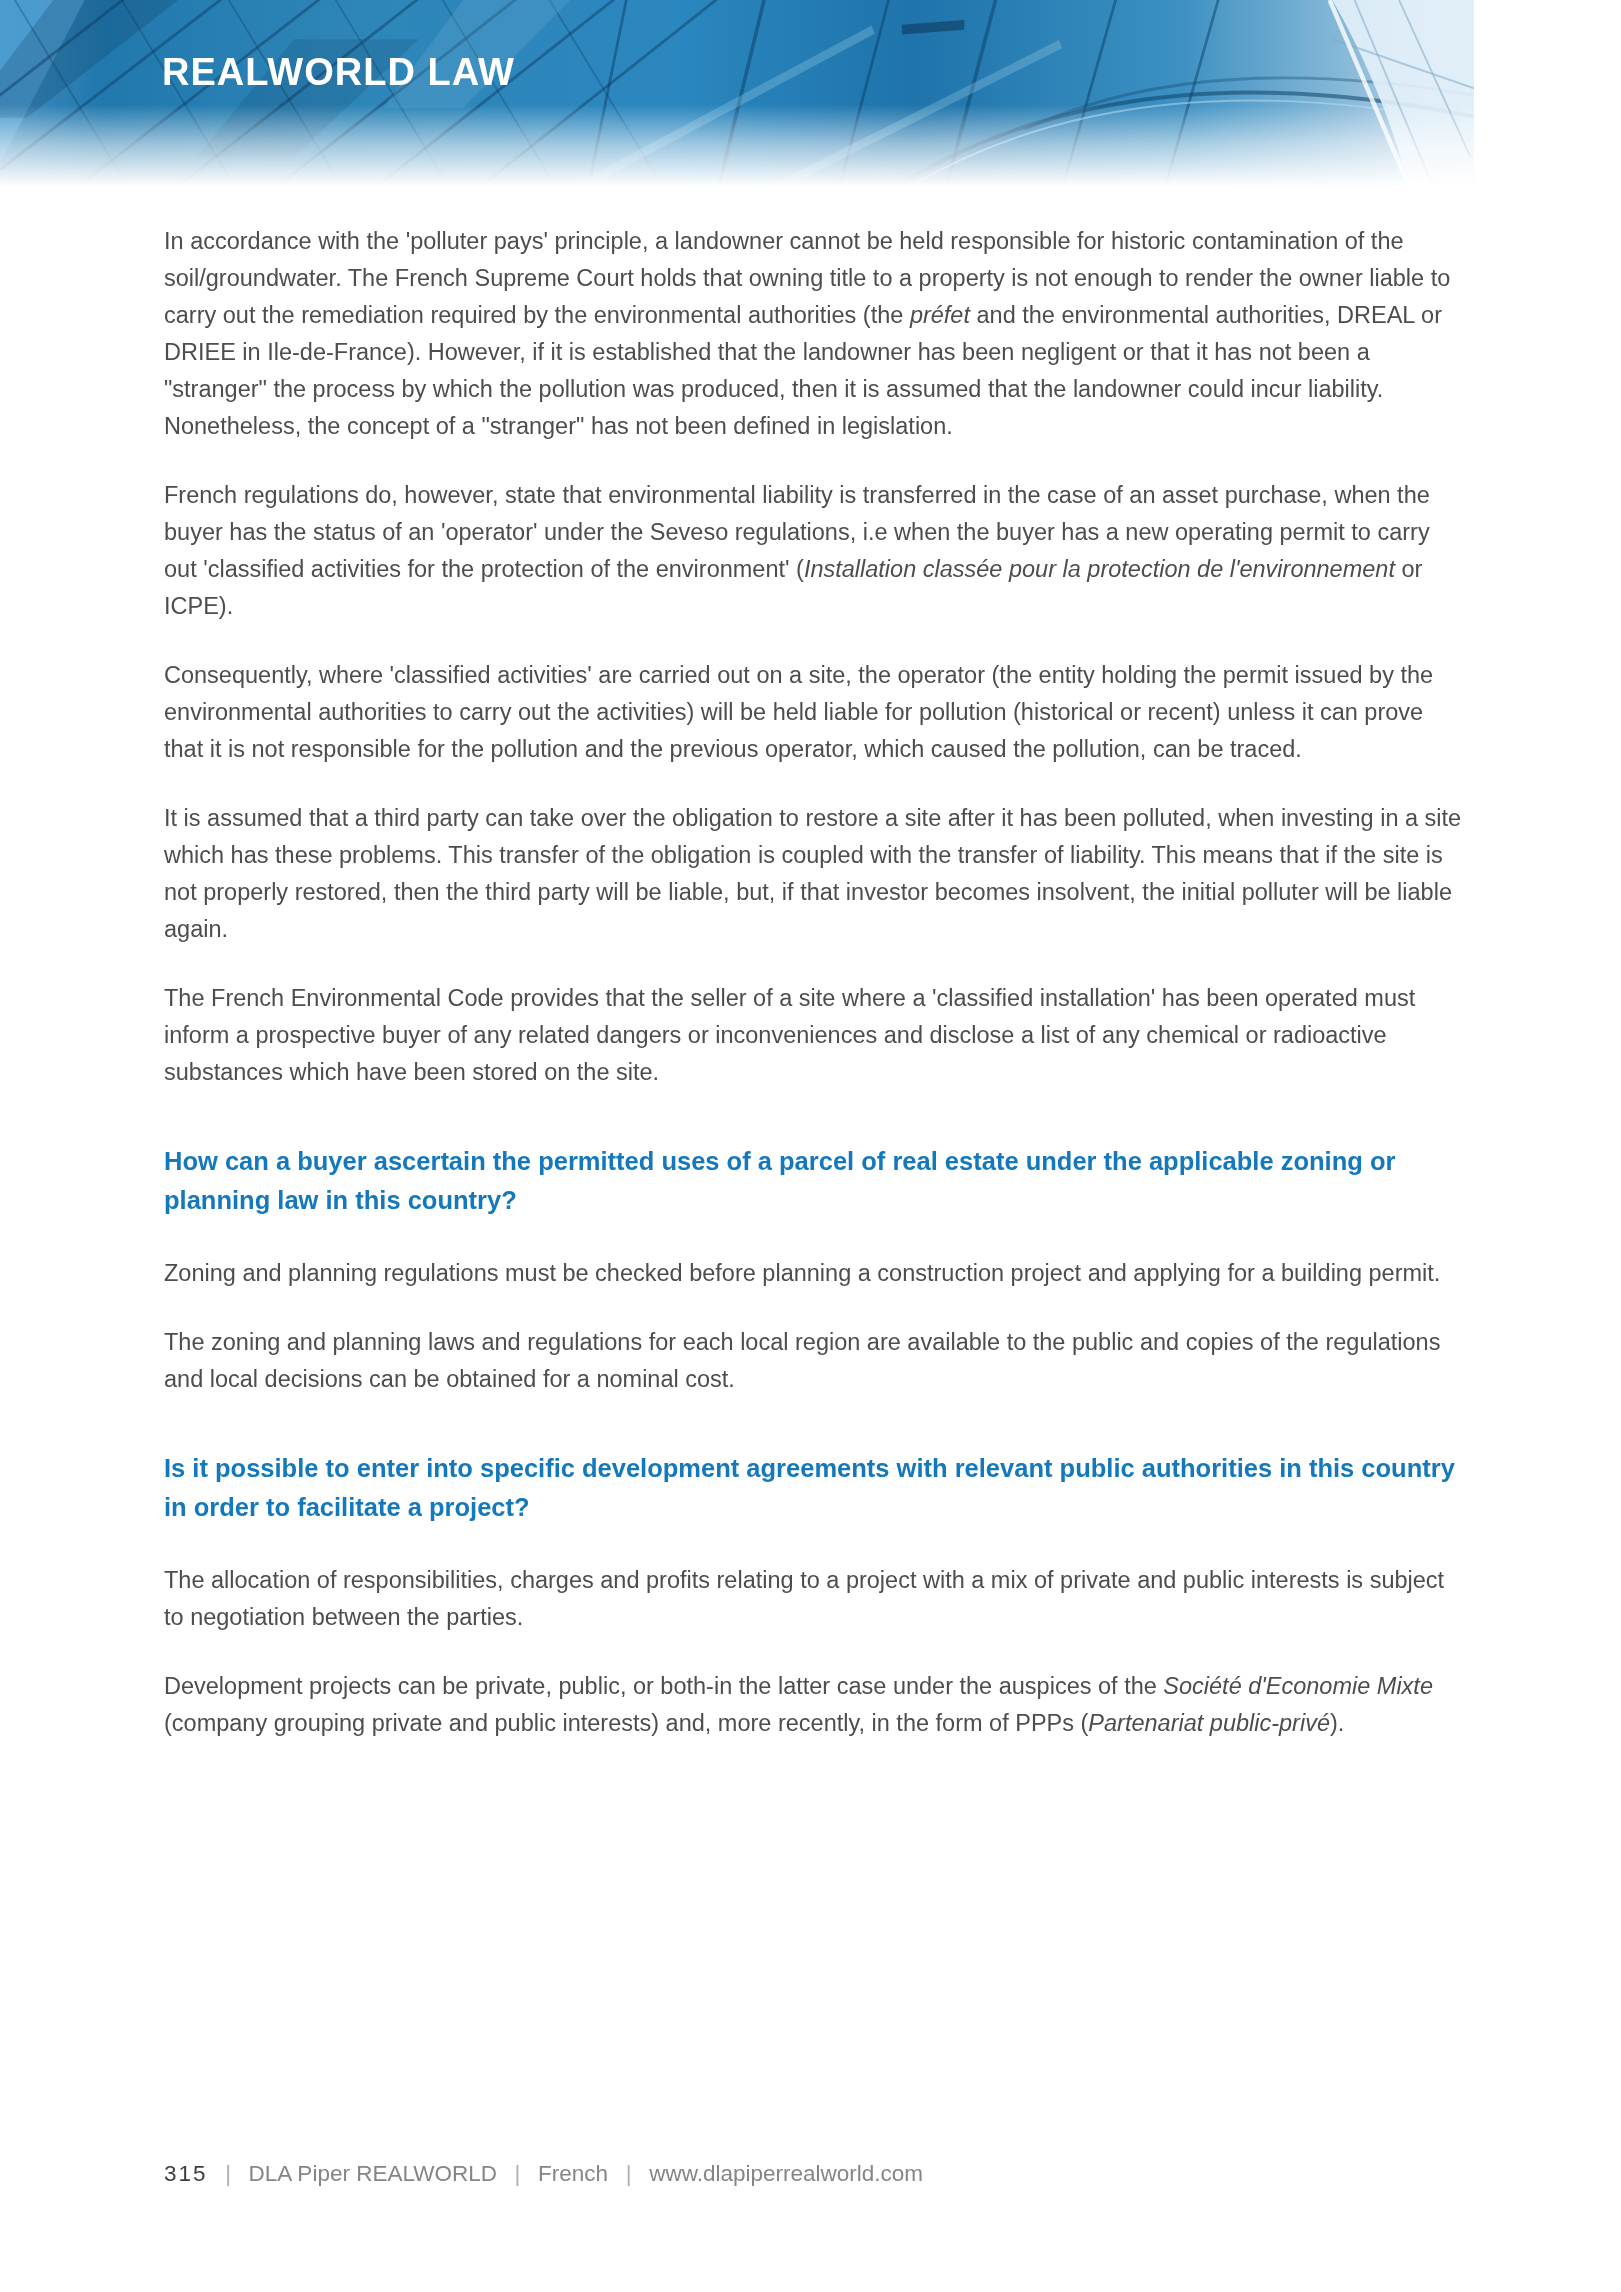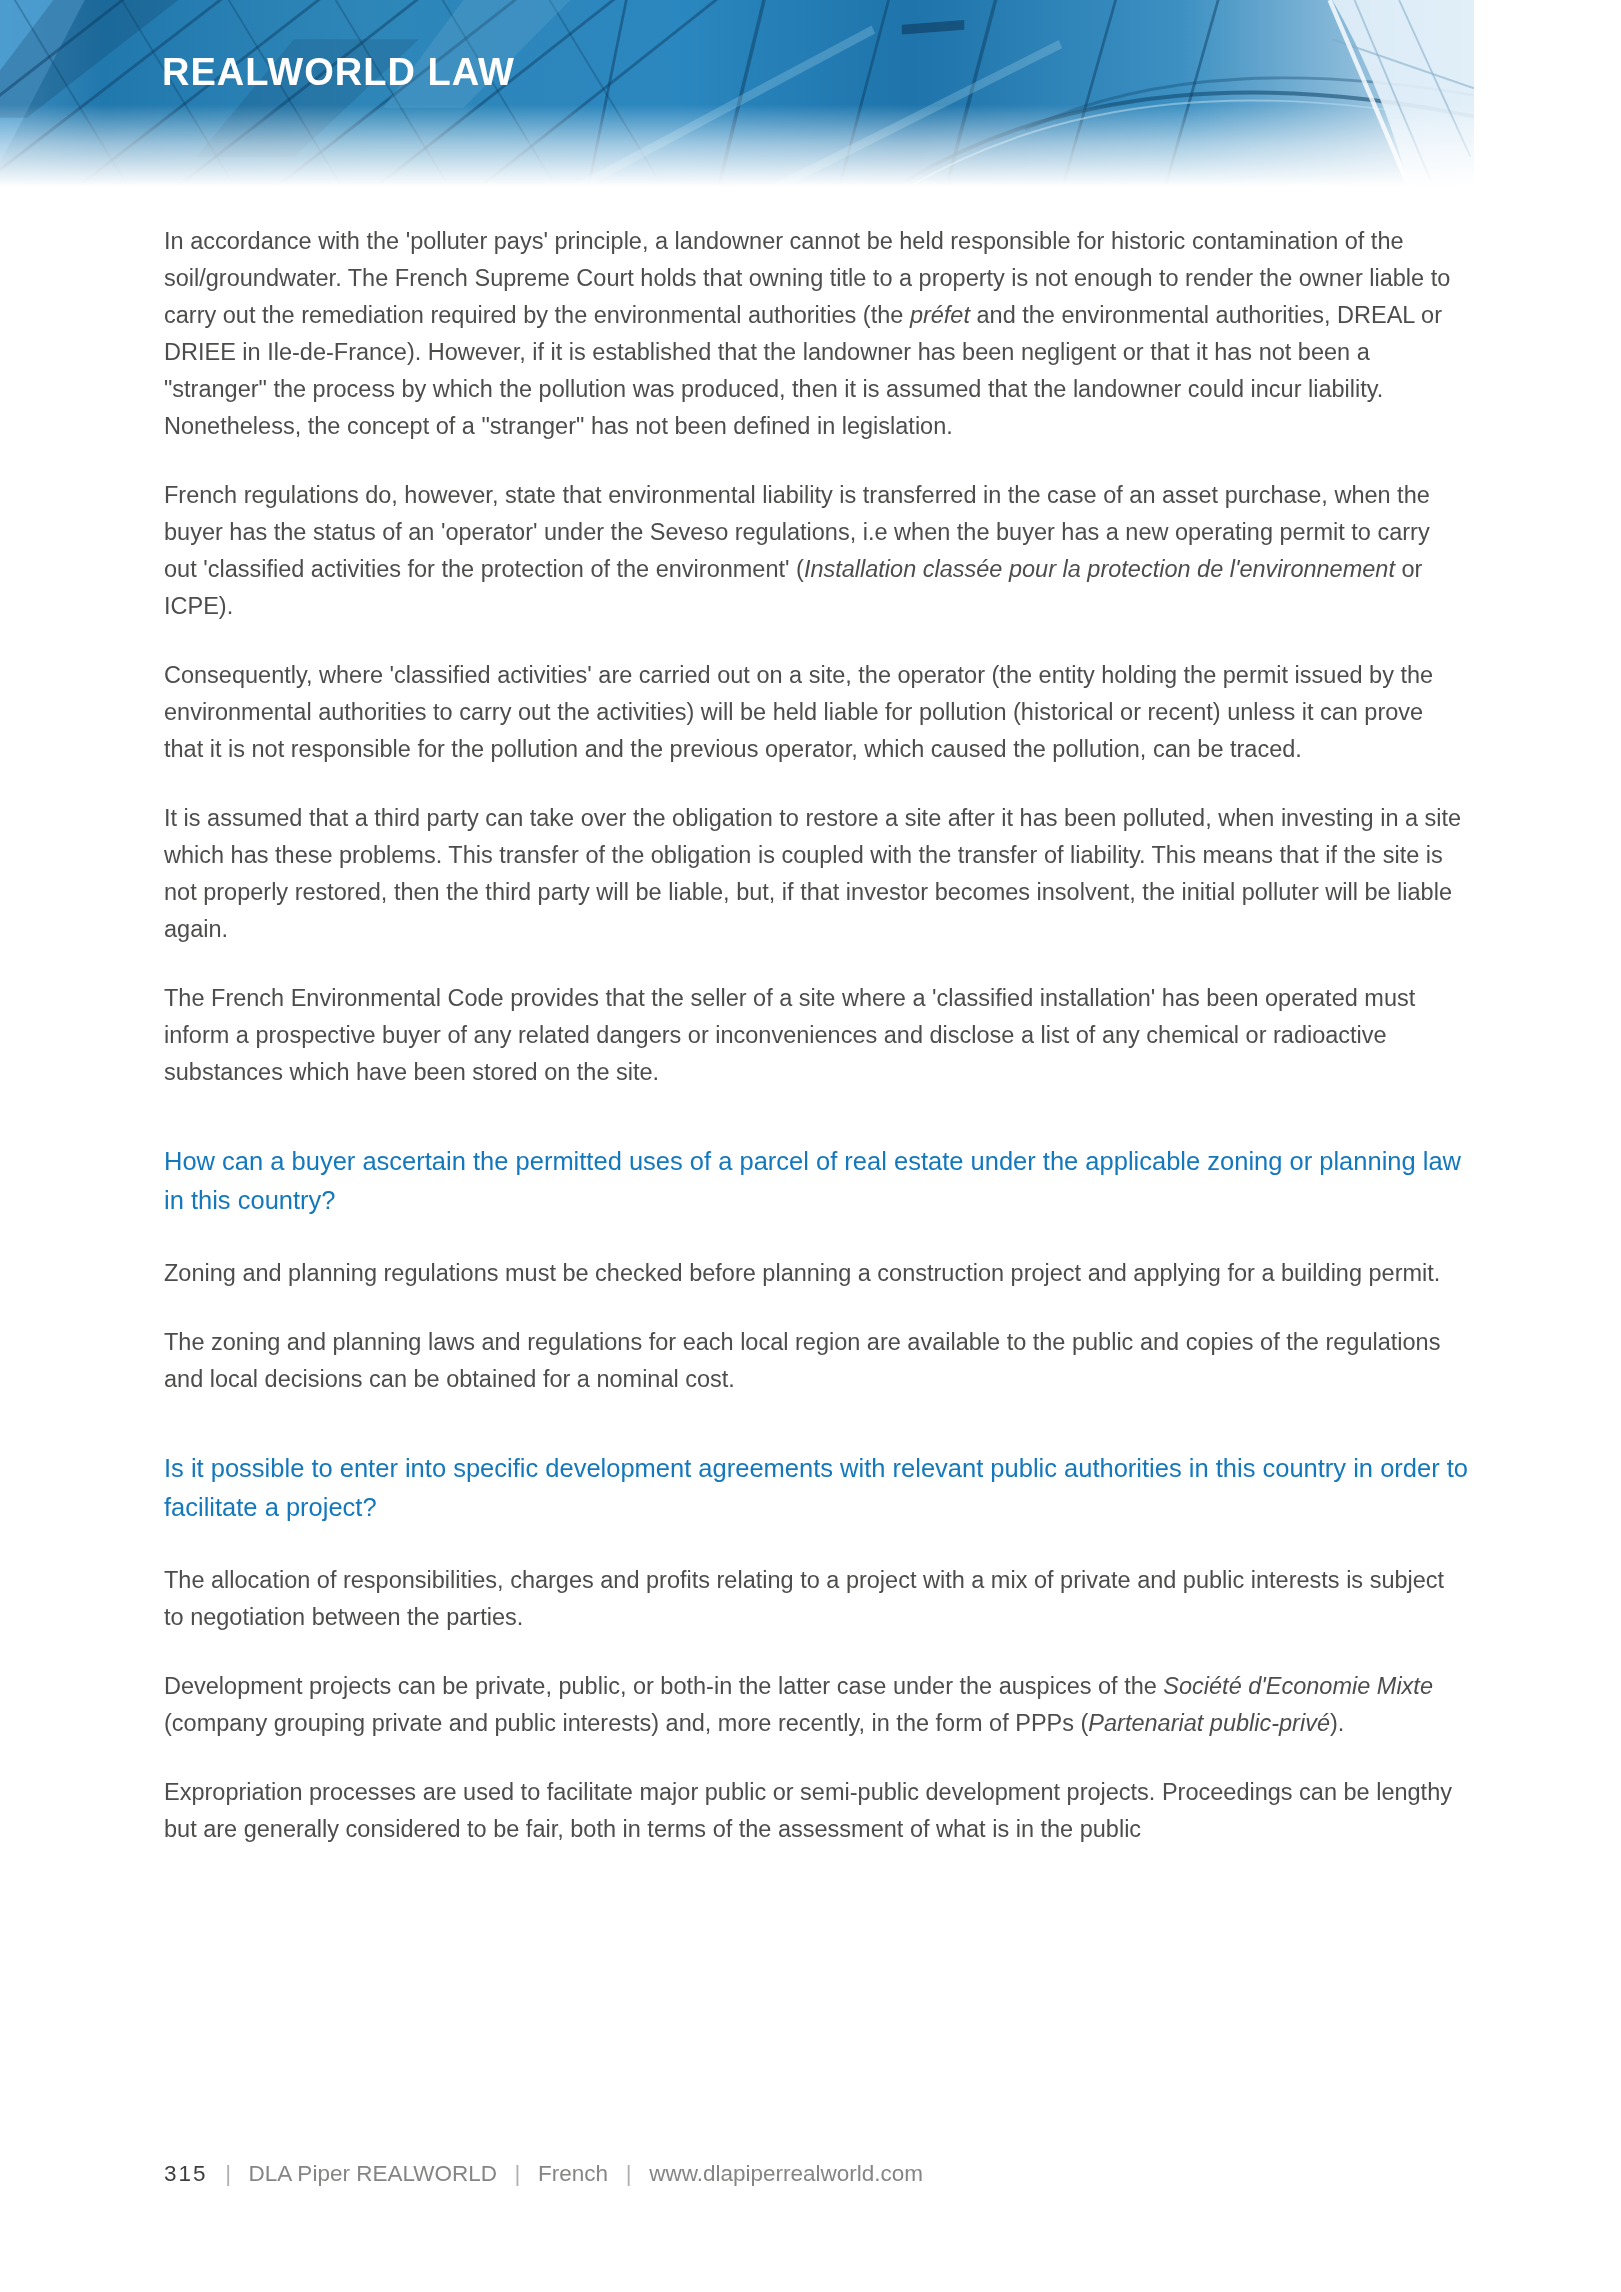--- a/index.html
+++ b/index.html
@@ -39,21 +39,21 @@
     width: 1304px;
     color: var(--body-text);
     font-size: 23.5px;
     line-height: 37px;
   }
   .content p.para { margin: 0 0 32px 0; }
   .content h2.question {
     color: var(--blue);
     font-size: 25.5px;
     line-height: 39px;
-    font-weight: 400;
+    font-weight: 700;
     margin: 51px 0 35px 0;
   }
   .content em { }
   .footer {
     position: absolute;
     left: 164px;
     top: 2161px;
     font-size: 22.5px;
     color: var(--footer-gray);
     display: flex;
@@ -166,21 +166,20 @@
       <p class="para"><span>French regulations do, however, state that environmental liability is transferred in the case of an asset purchase, when the buyer has the status of an 'operator' under the Seveso regulations, i.e when the buyer has a new operating permit to carry out 'classified activities for the protection of the environment' (</span><em>Installation classée pour la protection de l'environnement</em><span> or ICPE).</span></p>
       <p class="para"><span>Consequently, where 'classified activities' are carried out on a site, the operator (the entity holding the permit issued by the environmental authorities to carry out the activities) will be held liable for pollution (historical or recent) unless it can prove that it is not responsible for the pollution and the previous operator, which caused the pollution, can be traced.</span></p>
       <p class="para"><span>It is assumed that a third party can take over the obligation to restore a site after it has been polluted, when investing in a site which has these problems. This transfer of the obligation is coupled with the transfer of liability. This means that if the site is not properly restored, then the third party will be liable, but, if that investor becomes insolvent, the initial polluter will be liable again.</span></p>
       <p class="para"><span>The French Environmental Code provides that the seller of a site where a 'classified installation' has been operated must inform a prospective buyer of any related dangers or inconveniences and disclose a list of any chemical or radioactive substances which have been stored on the site.</span></p>
       <h2 class="question"><span>How can a buyer ascertain the permitted uses of a parcel of real estate under the applicable zoning or planning law in this country?</span></h2>
       <p class="para"><span>Zoning and planning regulations must be checked before planning a construction project and applying for a building permit.</span></p>
       <p class="para"><span>The zoning and planning laws and regulations for each local region are available to the public and copies of the regulations and local decisions can be obtained for a nominal cost.</span></p>
       <h2 class="question"><span>Is it possible to enter into specific development agreements with relevant public authorities in this country in order to facilitate a project?</span></h2>
       <p class="para"><span>The allocation of responsibilities, charges and profits relating to a project with a mix of private and public interests is subject to negotiation between the parties.</span></p>
       <p class="para"><span>Development projects can be private, public, or both-in the latter case under the auspices of the </span><em>Société d'Economie Mixte</em><span> (company grouping private and public interests) and, more recently, in the form of PPPs (</span><em>Partenariat public-privé</em><span>).</span></p>
-      <p class="para"><span>Expropriation processes are used to facilitate major public or semi-public development projects. Proceedings can be lengthy but are generally considered to be fair, both in terms of the assessment of what is in the public</span></p>
     </main>
 
   <footer class="footer">
     <span class="page-num">315</span>
     <span class="sep">|</span>
     <span>DLA Piper REALWORLD</span>
     <span class="sep">|</span>
     <span>French</span>
     <span class="sep">|</span>
     <span>www.dlapiperrealworld.com</span>

